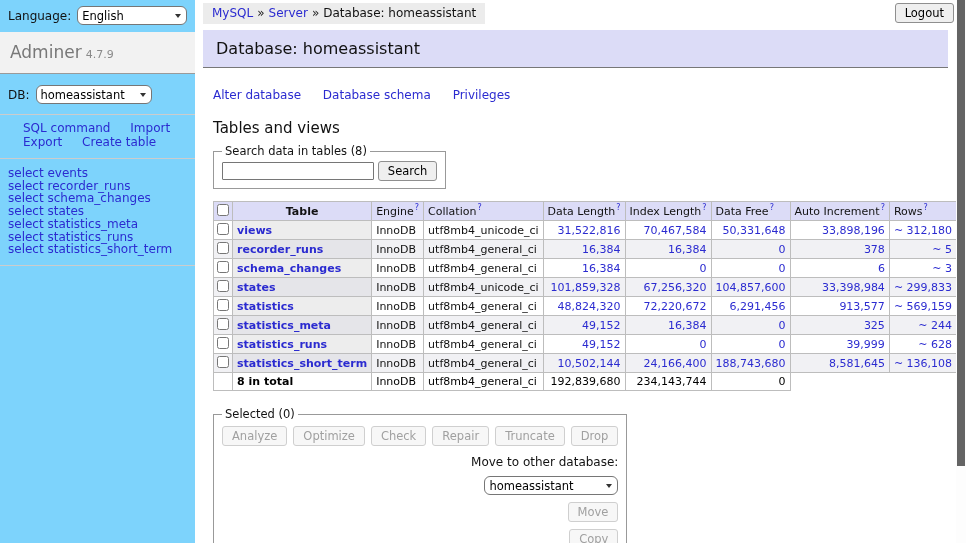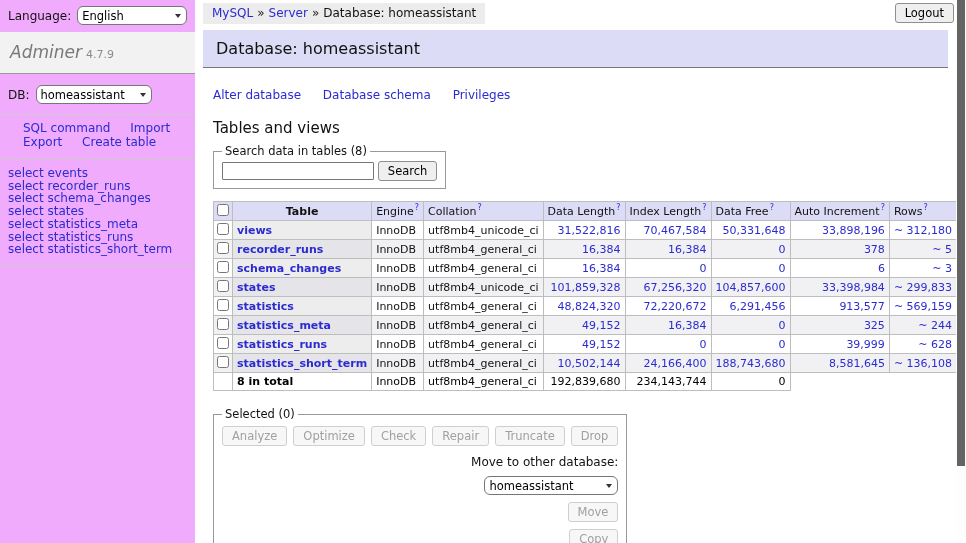--- a/index.html
+++ b/index.html
@@ -5,24 +5,24 @@
   * { box-sizing: border-box; }
   html,body { margin:0; padding:0; }
   body {
     width:966px; height:543px; overflow:hidden; position:relative;
     background:#fff; color:#121212;
     font-family:"DejaVu Sans", sans-serif; font-size:12px;
   }
   a { color:#2b2bd0; text-decoration:none; cursor:pointer; }
 
   
-  #sidebar { position:absolute; left:0; top:0; width:195px; height:543px; background:#f0abfc; }
+  #sidebar { position:absolute; left:0; top:0; width:195px; height:543px; background:#7dd3fc; }
   .lang-row { padding:6px 8px 7px 8px; display:flex; align-items:center; gap:6px; }
   .brand-bar { background:#f2f2f2; border-bottom:1px solid #9a9a9a; padding:10px 10px 11px 10px; }
-  .brand-bar .brand { font-style:italic; color:#787878; font-size:17px; }
+  .brand-bar .brand { color:#787878; font-size:17px; }
   .brand-bar .ver { color:#8a8a8a; font-size:11px; margin-left:4px; }
   .db-row { margin:11px 8px 10px 8px; display:flex; align-items:center; gap:6px; }
   .side-hr { border:0; border-top:1px solid #ccc; margin:0; }
   .side-links { padding:7px 8px 8px 23px; line-height:13px; }
   .side-links .row { margin-bottom:1px; }
   .side-links a { margin-right:16px; }
   .tbl-links { padding:8px 8px 9px 8px; }
   .tbl-links a { display:block; line-height:12.7px; }
 
   

